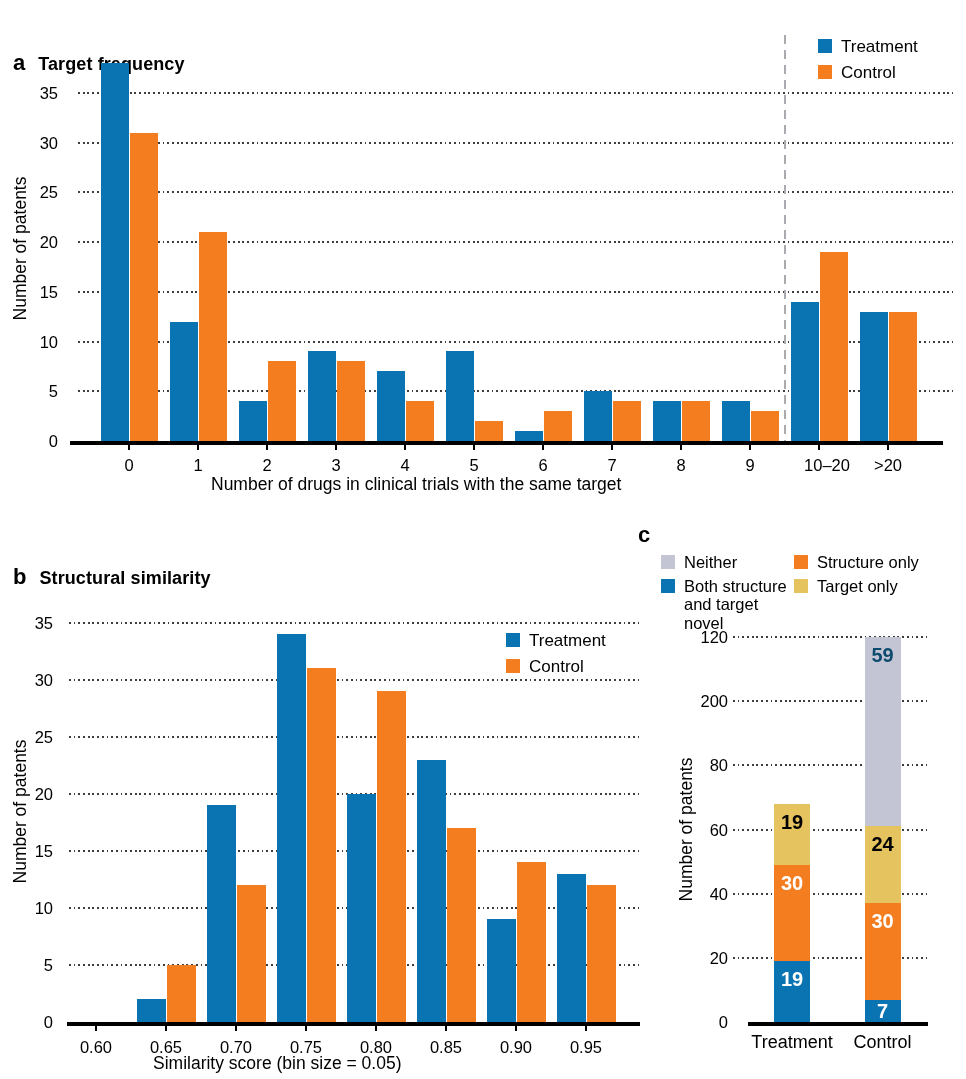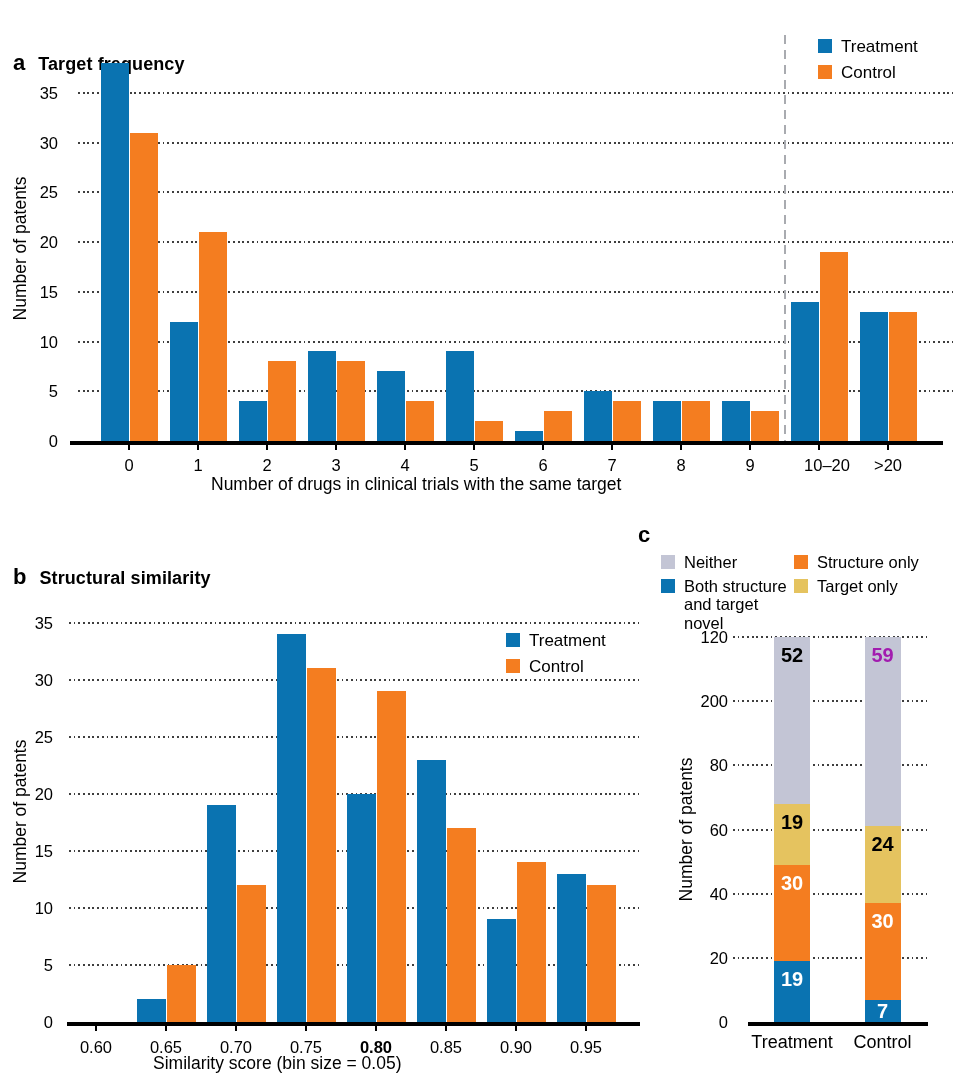--- a/index.html
+++ b/index.html
@@ -151,21 +151,21 @@
     <div class="bar" style="width: 29px; left: 169.5px; height: 136.865px; background: rgb(244, 125, 32);"></div>
     <div class="xtick" style="left: 168px; top: 425px; height: 6px;"></div>
     <div class="xtick-label" style="left: 134px; width: 70px; top: 438px;">0.70</div>
     <div class="bar" style="width: 29px; left: 209.5px; height: 387.784px; background: rgb(10, 115, 177);"></div>
     <div class="bar" style="width: 29px; left: 239.5px; height: 353.568px; background: rgb(244, 125, 32);"></div>
     <div class="xtick" style="left: 238px; top: 425px; height: 6px;"></div>
     <div class="xtick-label" style="left: 204px; width: 70px; top: 438px;">0.75</div>
     <div class="bar" style="width: 29px; left: 279.5px; height: 228.108px; background: rgb(10, 115, 177);"></div>
     <div class="bar" style="width: 29px; left: 309.5px; height: 330.757px; background: rgb(244, 125, 32);"></div>
     <div class="xtick" style="left: 308px; top: 425px; height: 6px;"></div>
-    <div class="xtick-label" style="left: 274px; width: 70px; top: 438px; font-weight: bold;">0.80</div>
+    <div class="xtick-label" style="left: 274px; width: 70px; top: 438px;">0.80</div>
     <div class="bar" style="width: 29px; left: 349.5px; height: 262.324px; background: rgb(10, 115, 177);"></div>
     <div class="bar" style="width: 29px; left: 379.5px; height: 193.892px; background: rgb(244, 125, 32);"></div>
     <div class="xtick" style="left: 378px; top: 425px; height: 6px;"></div>
     <div class="xtick-label" style="left: 344px; width: 70px; top: 438px;">0.85</div>
     <div class="bar" style="width: 29px; left: 419.5px; height: 102.649px; background: rgb(10, 115, 177);"></div>
     <div class="bar" style="width: 29px; left: 449.5px; height: 159.676px; background: rgb(244, 125, 32);"></div>
     <div class="xtick" style="left: 448px; top: 425px; height: 6px;"></div>
     <div class="xtick-label" style="left: 414px; width: 70px; top: 438px;">0.90</div>
     <div class="bar" style="width: 29px; left: 489.5px; height: 148.27px; background: rgb(10, 115, 177);"></div>
     <div class="bar" style="width: 29px; left: 519.5px; height: 136.865px; background: rgb(244, 125, 32);"></div>
@@ -224,34 +224,31 @@
     <div class="stack-bar" style="left: 26px; width: 36px; height: 385px;">
       <div class="seg" style="bottom: 0px; height: 60.9583px; background: rgb(10, 115, 177);">
         <div class="seg-label" style="top: 8px; color: rgb(255, 255, 255);">19</div>
       </div>
       <div class="seg" style="bottom: 60.9583px; height: 96.25px; background: rgb(244, 125, 32);">
         <div class="seg-label" style="top: 8px; color: rgb(255, 255, 255);">30</div>
       </div>
       <div class="seg" style="bottom: 157.208px; height: 60.9583px; background: rgb(229, 195, 95);">
         <div class="seg-label" style="top: 8px; color: rgb(0, 0, 0);">19</div>
       </div>
-      <div class="seg" style="bottom: 218.167px; height: 166.833px; background: rgb(195, 197, 213);">
-        <div class="seg-label" style="top: 8px; color: rgb(0, 0, 0);">52</div>
-      </div>
     </div>
     <div class="cat-label" style="left: -11px; width: 110px; top: 395px;">Treatment</div>
     <div class="stack-bar" style="left: 116.5px; width: 36px; height: 385px;">
       <div class="seg" style="bottom: 0px; height: 22.4583px; background: rgb(10, 115, 177);">
         <div class="seg-label" style="top: 1.22917px; color: rgb(255, 255, 255);">7</div>
       </div>
       <div class="seg" style="bottom: 22.4583px; height: 96.25px; background: rgb(244, 125, 32);">
         <div class="seg-label" style="top: 8px; color: rgb(255, 255, 255);">30</div>
       </div>
       <div class="seg" style="bottom: 118.708px; height: 77px; background: rgb(229, 195, 95);">
         <div class="seg-label" style="top: 8px; color: rgb(0, 0, 0);">24</div>
       </div>
       <div class="seg" style="bottom: 195.708px; height: 189.292px; background: rgb(195, 197, 213);">
-        <div class="seg-label" style="top: 8px; color: #a21caf;">59</div>
+        <div class="seg-label" style="top: 8px; color: #0c4a6e;">59</div>
       </div>
     </div>
     <div class="cat-label" style="left: 79.5px; width: 110px; top: 395px;">Control</div>
   </div>
 <div class="axis-title-y" style="left:586px;top:819px;width:200px;">Number of patents</div>
 
 </body></html>

